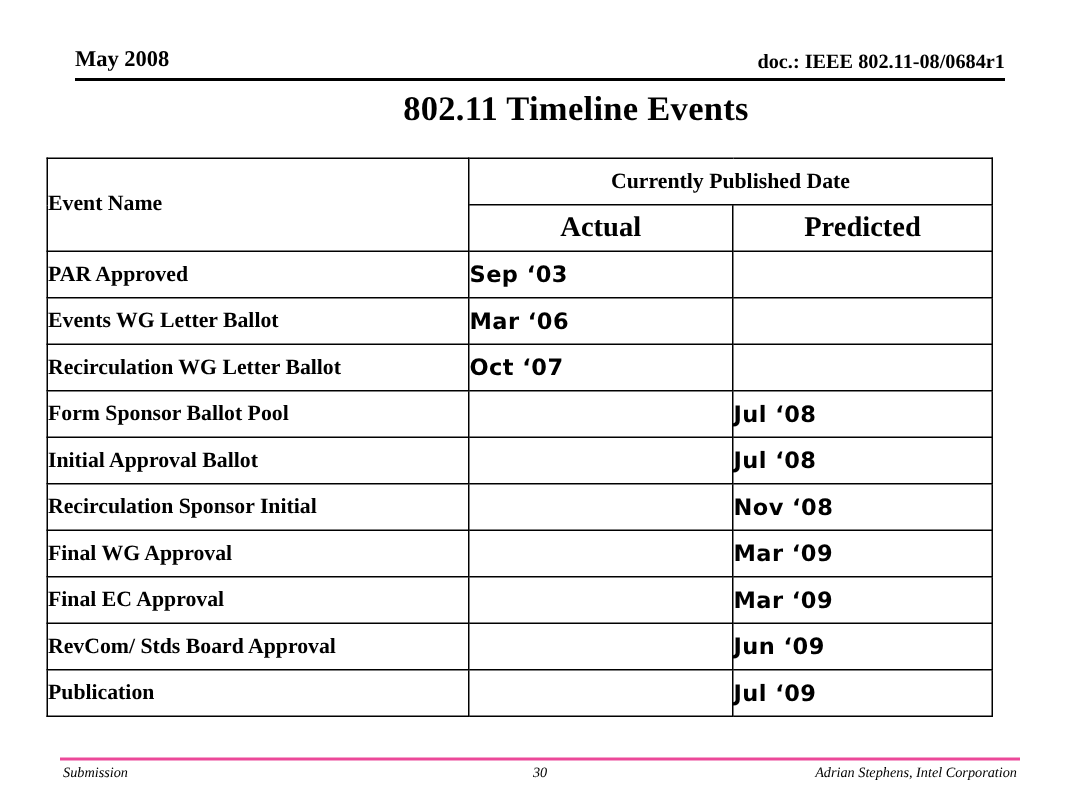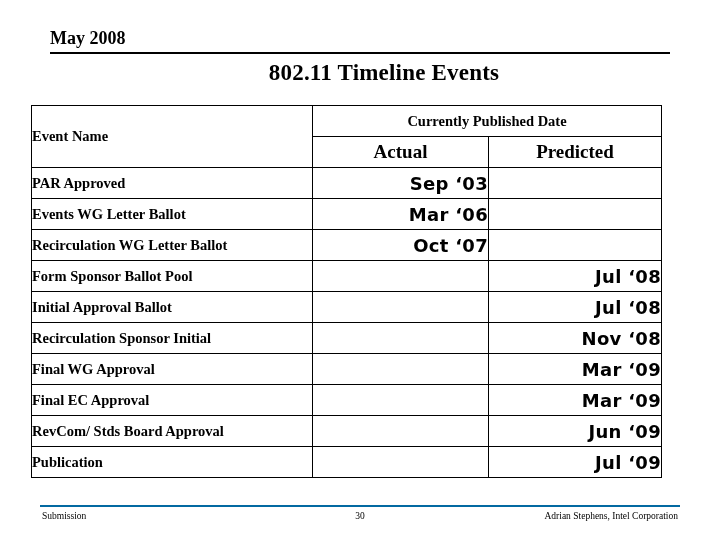--- a/index.html
+++ b/index.html
@@ -23,21 +23,21 @@
     top: 28px;
     width: 620px;
     height: 26px;
     border-bottom: 2px solid #000;
     box-sizing: border-box;
   }
   #slide-header .hdr-left {
     position: absolute;
     left: 0;
     bottom: 3px;
-    font-size: 18px;
+    font-size: 15px;
     font-weight: bold;
     white-space: nowrap;
   }
   #slide-header .hdr-right {
     position: absolute;
     right: 0;
     bottom: 3px;
     font-size: 13.5px;
     font-weight: bold;
     white-space: nowrap;
@@ -89,53 +89,55 @@
     font-size: 14.5px;
     font-family: "Liberation Serif", "DejaVu Serif", serif;
     margin-left: 8px;
   }
   .cell-subhead {
     text-align: center;
     font-size: 19px;
     font-family: "Liberation Serif", "DejaVu Serif", serif;
   }
   .cell-date {
-    text-align: right;
-    font-size: 18px;
+    text-align: left;
+    font-size: 15px;
     font-family: "DejaVu Sans", "Liberation Sans", sans-serif;
     font-weight: bold;
     letter-spacing: 0.3px;
   }
   .cell-empty { }
 
   
   #slide-footer {
     position: absolute;
     left: 40px;
     top: 505px;
     width: 640px;
-    border-top: 2px solid #0369a1;
+    border-top: 2px solid #ec4899;
     height: 26px;
+    font-style: italic;
   }
   #slide-footer .ft {
     position: absolute;
     top: 4px;
     font-size: 9.5px;
     font-family: "Liberation Serif", "DejaVu Serif", serif;
     white-space: nowrap;
   }
   #slide-footer .ft-left  { left: 2px; }
   #slide-footer .ft-mid   { left: 50%; transform: translateX(-50%); }
   #slide-footer .ft-right { right: 2px; }
 </style>
 </head>
 <body>
 
 <div id="slide-header">
   <div class="hdr-left">May 2008</div>
+  <div class="hdr-right">doc.: IEEE 802.11-08/0684r1</div>
 </div>
 
 <div id="slide-title">802.11 Timeline Events</div>
 
 <table id="timeline-table">
   <colgroup>
     <col class="col-event">
     <col class="col-actual">
     <col class="col-pred">
   </colgroup>

